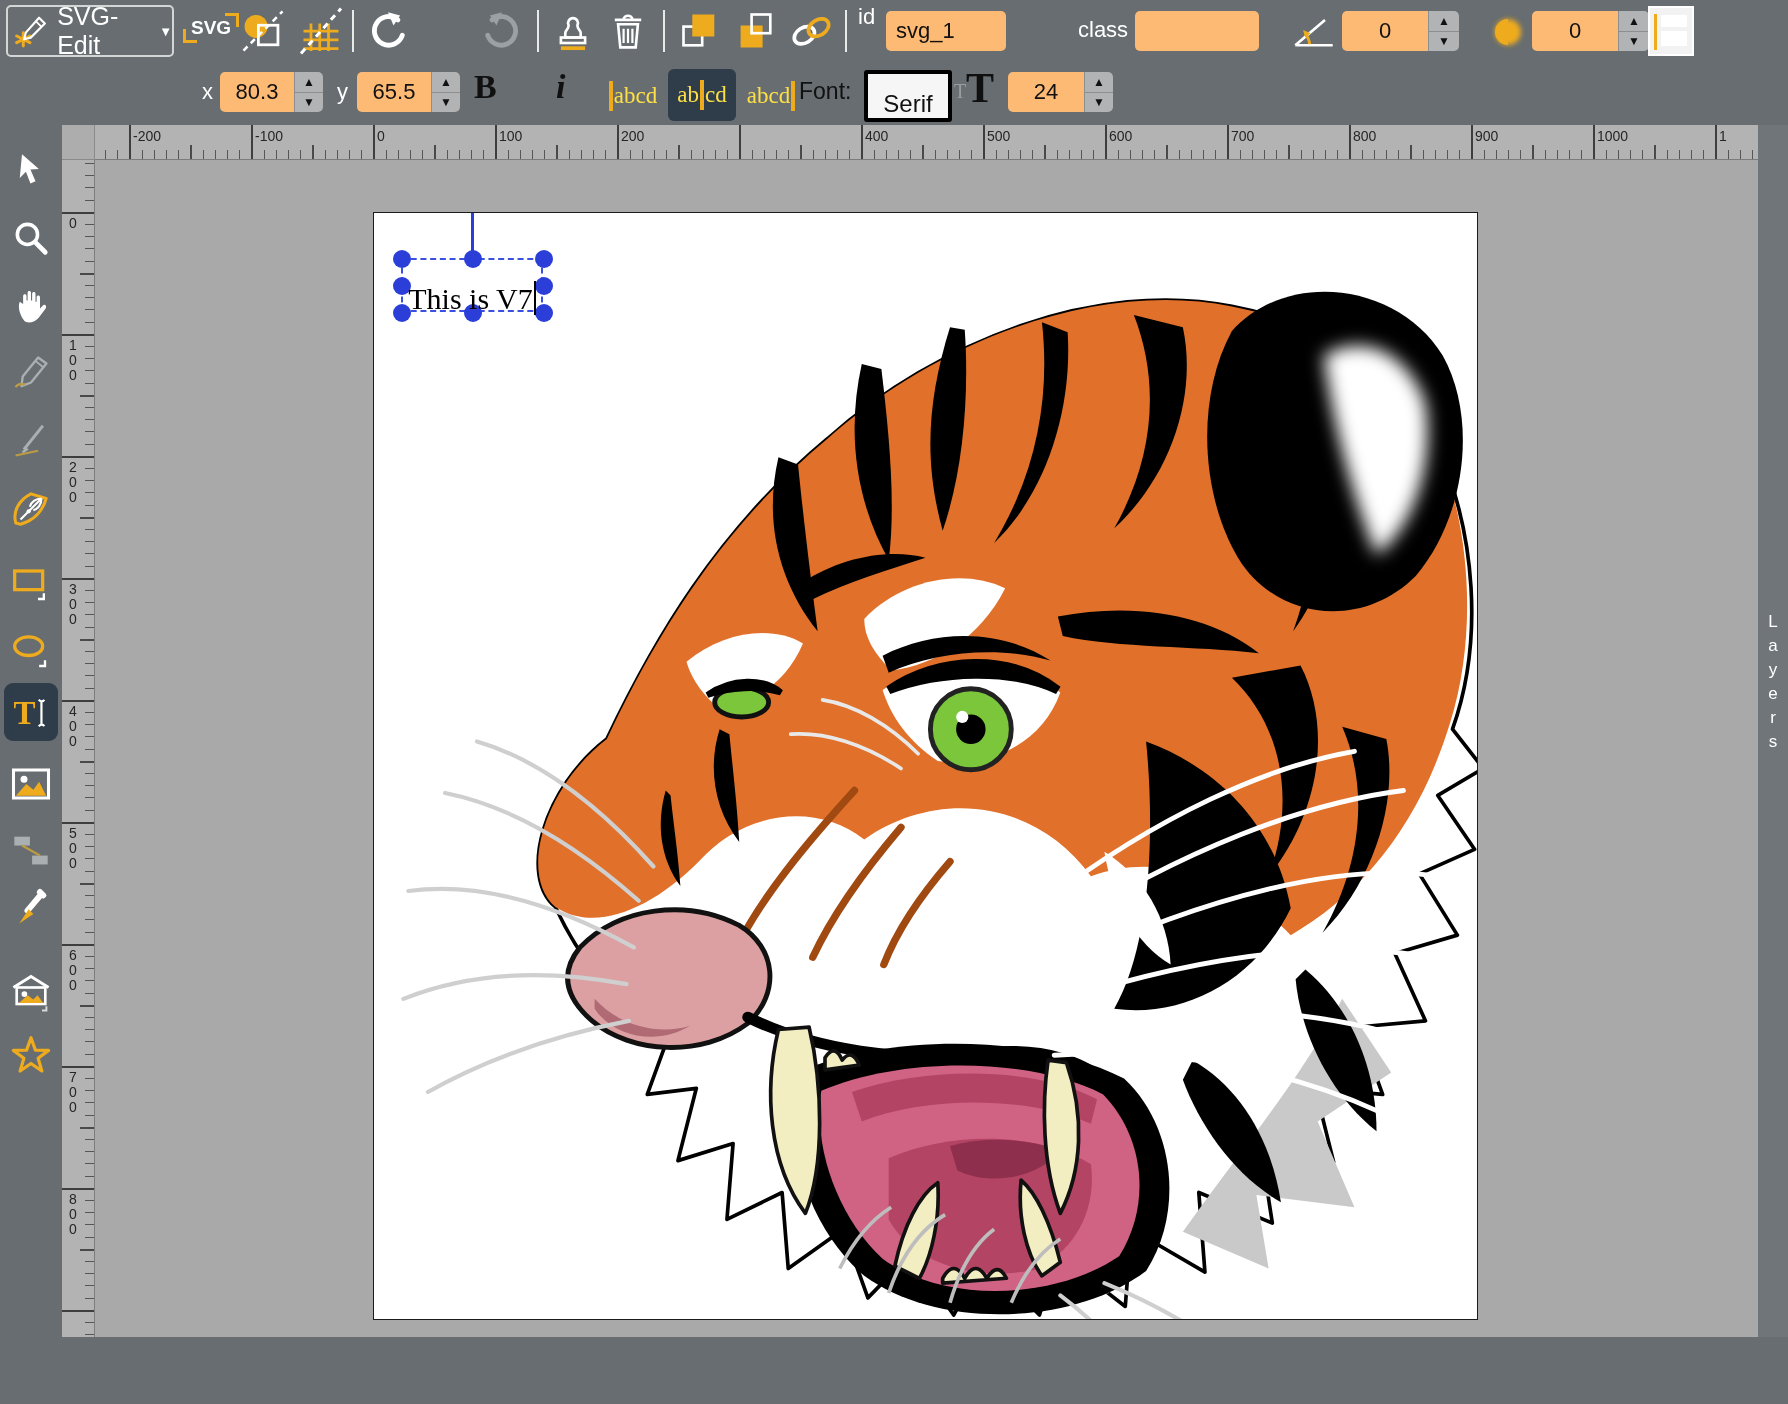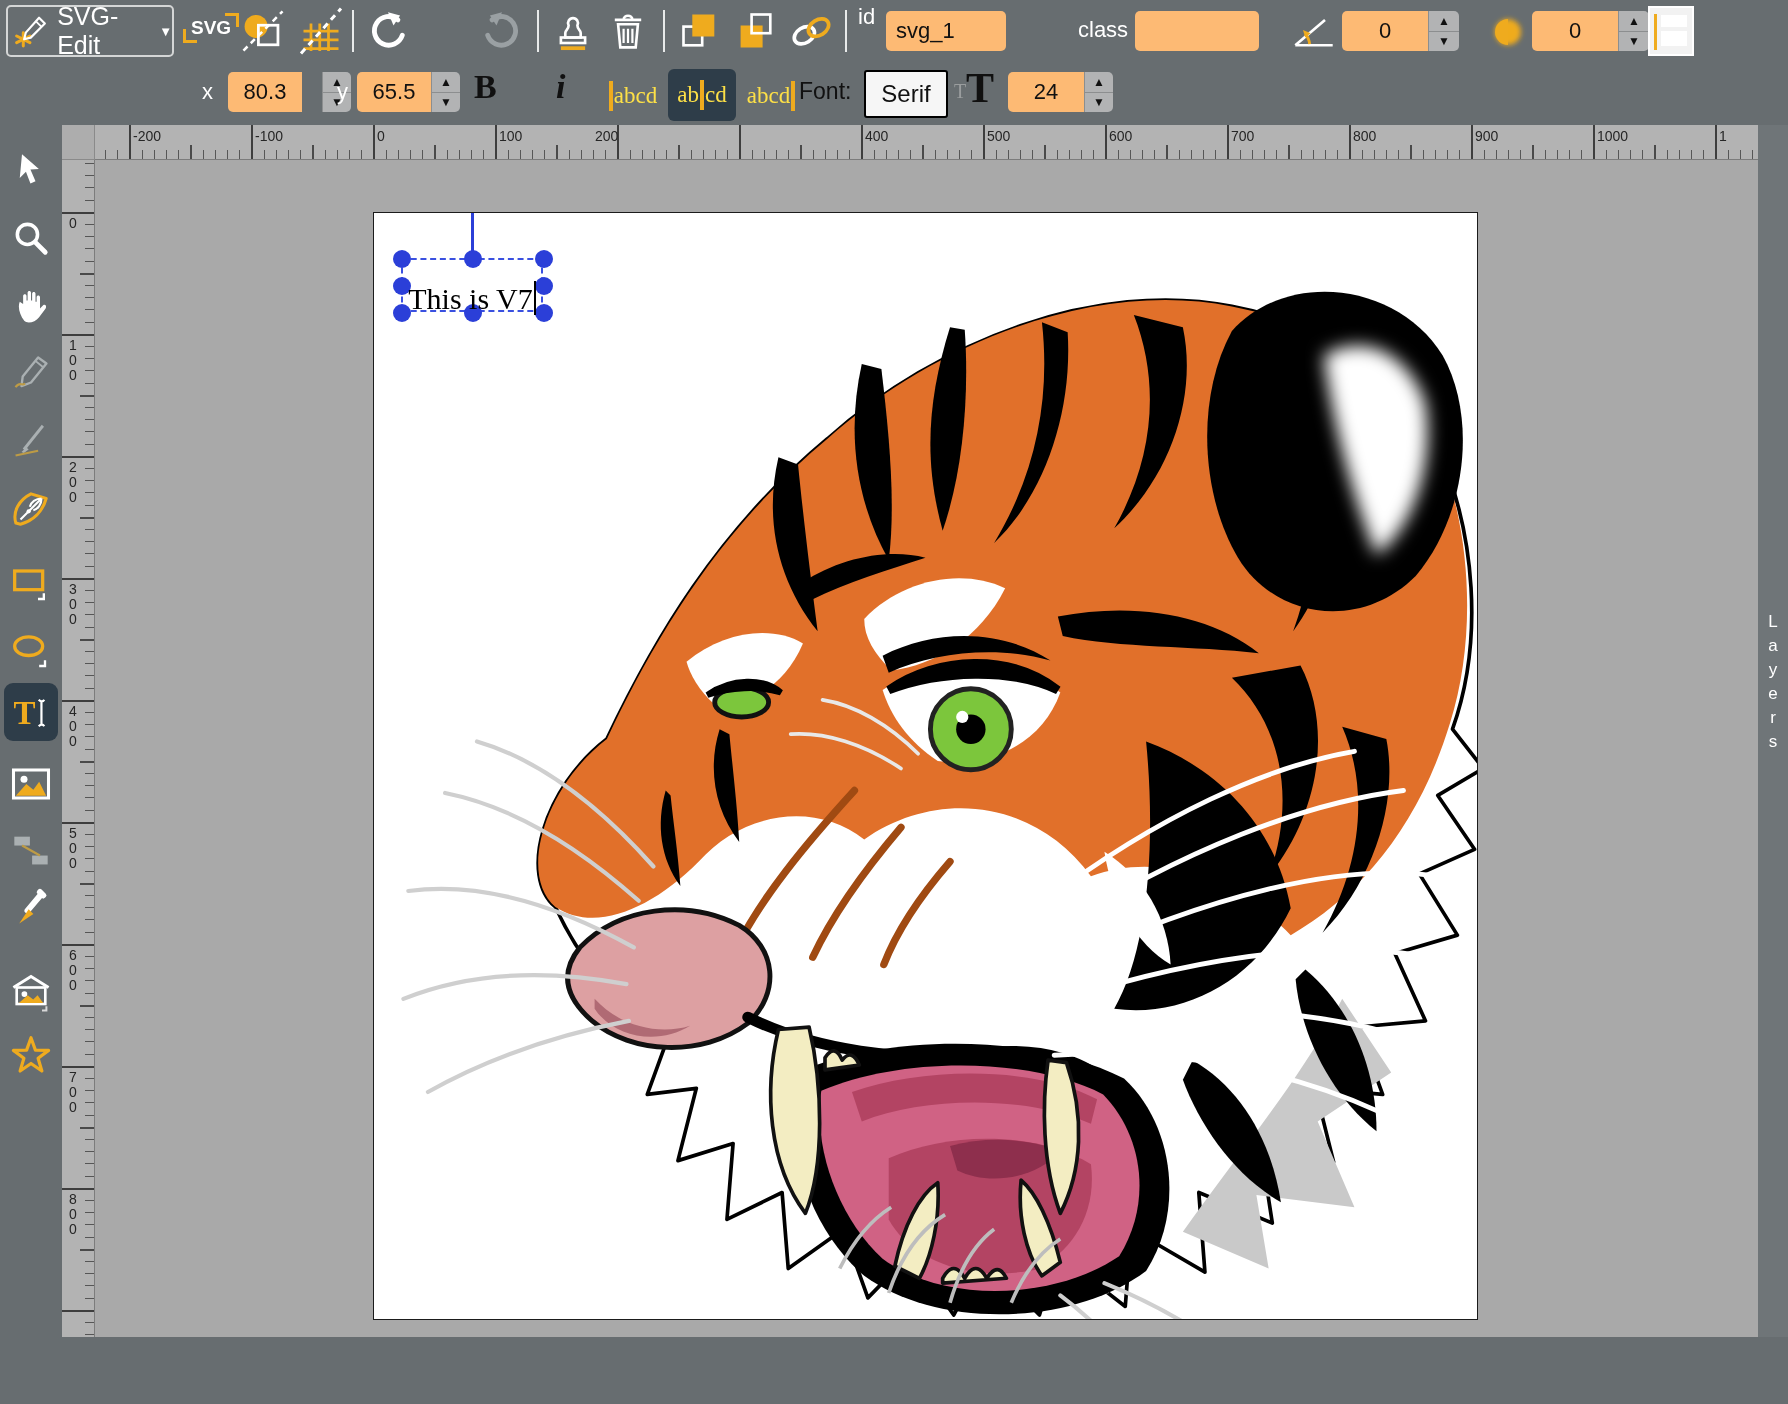--- a/index.html
+++ b/index.html
@@ -32,22 +32,22 @@
   .svg-word{position:relative;color:#fff;font-weight:bold;font-size:19px;padding:4px 8px;}
   .svg-word:before{content:"";position:absolute;left:0;bottom:0;width:11px;height:11px;
                    border-left:3px solid #efab1e;border-bottom:3px solid #efab1e;}
   .svg-word:after{content:"";position:absolute;right:0;top:0;width:11px;height:11px;
                   border-right:3px solid #efab1e;border-top:3px solid #efab1e;}
   .serifglyph{font-family:"Liberation Serif","DejaVu Serif",serif;color:#101010;}
   .align-btn{position:absolute;display:flex;align-items:center;justify-content:center;gap:1px;height:40px;}
   .align-btn .bar{width:4px;height:30px;background:#efab1e;}
   .align-btn .abcd{font-family:"Liberation Serif",serif;font-size:23px;color:#fde047;}
   .align-sel{background:#2e3d49;border-radius:6px;}
-  .btn-white{background:#f6f6f6;border:2px solid #000000;border-radius:3px;display:flex;
-             align-items:center;justify-content:center;color:#111;}
+  .btn-white{background:#f6f6f6;border:4px solid #000000;border-radius:3px;display:flex;
+             align-items:flex-end;justify-content:center;color:#111;}
   
   .left-tools{position:absolute;left:0;top:125px;width:62px;height:1212px;background:#676d70;}
   .tool{position:absolute;left:0;width:62px;height:56px;display:flex;align-items:center;justify-content:center;}
   .tool-sel-bg{position:absolute;left:4px;width:54px;height:58px;background:#2e3d49;border-radius:9px;}
   
   .ruler-corner{position:absolute;left:62px;top:125px;width:33px;height:35px;background:#adadad;
                 border-right:1px solid #8a8a8a;border-bottom:1px solid #8a8a8a;box-sizing:border-box;}
   .ruler-top{position:absolute;left:95px;top:125px;width:1663px;height:35px;background:#b3b3b3;overflow:hidden;
      border-bottom:1px solid #7c7c7c;box-sizing:border-box;
      background-image:
@@ -221,21 +221,21 @@
 
     <div class="abs" style="left:1648px;top:6px;width:46px;height:50px;background:#f2f2f2;border:2px solid #fff;box-sizing:border-box;">
       <div class="abs" style="left:4px;top:6px;width:3px;height:36px;background:#efab1e;"></div>
       <div class="abs" style="left:11px;top:7px;width:26px;height:12px;background:#fff;"></div>
       <div class="abs" style="left:11px;top:23px;width:26px;height:15px;background:#fff;"></div>
     </div>
   </div>
 
   <div class="tb tb-ctx">
     <span class="lbl abs" style="left:202px;top:17px;">x</span>
-    <div class="spingroup" style="left:228px;top:10px;gap:20px;">
+    <div class="spingroup" style="left:220px;top:10px;">
       <div class="field num" style="width:74px;">80.3</div>
       <div class="spinbtns" style="width:28px;">
           <div>▲</div>
           <div>▼</div>
         </div>
     </div>
     <span class="lbl abs" style="left:337px;top:17px;">y</span>
     <div class="spingroup" style="left:357px;top:10px;">
       <div class="field num" style="width:74px;">65.5</div>
       <div class="spinbtns" style="width:28px;">
@@ -370,21 +370,21 @@
       </svg>
     </div>
   </div>
 
   <div class="ruler-corner"></div>
   <div class="ruler-top" id="rulerTop">
       <span class="rlab" style="left: 38px;">-200</span>
       <span class="rlab" style="left: 160px;">-100</span>
       <span class="rlab" style="left: 282px;">0</span>
       <span class="rlab" style="left: 404px;">100</span>
-      <span class="rlab" style="left: 500px;">200</span>
+      <span class="rlab" style="left: 526px;">200</span>
       <span class="rlab" style="left: 648px; margin-top: 32px;">300</span>
       <span class="rlab" style="left: 770px;">400</span>
       <span class="rlab" style="left: 892px;">500</span>
       <span class="rlab" style="left: 1014px;">600</span>
       <span class="rlab" style="left: 1136px;">700</span>
       <span class="rlab" style="left: 1258px;">800</span>
       <span class="rlab" style="left: 1380px;">900</span>
       <span class="rlab" style="left: 1502px;">1000</span>
       <span class="rlab" style="left: 1624px;">1</span>
     </div>

